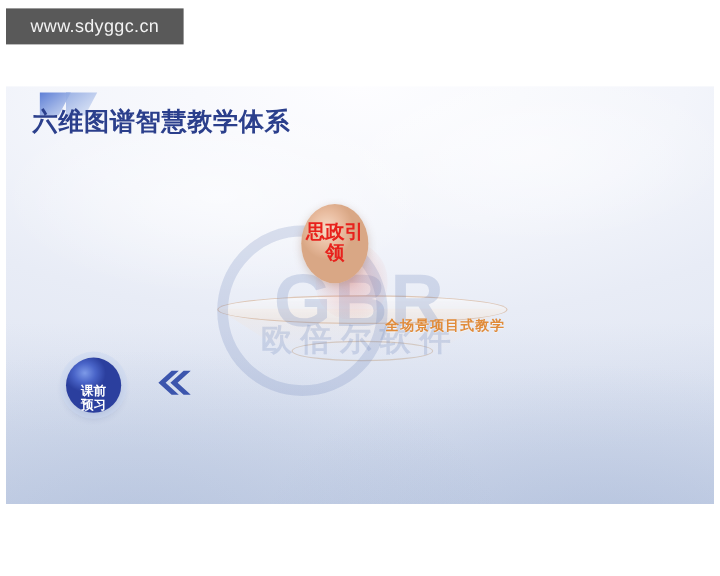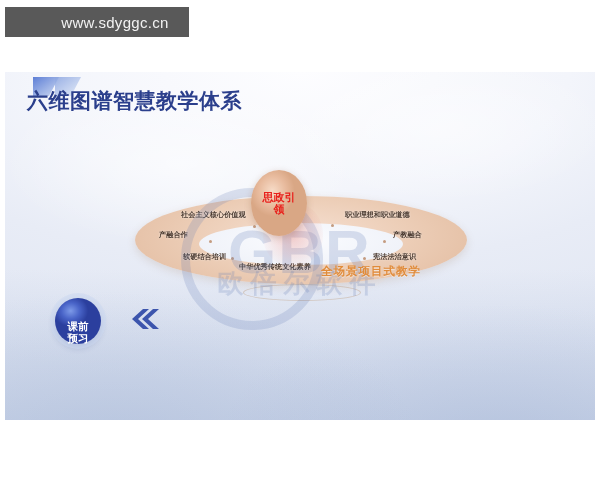--- a/index.html
+++ b/index.html
@@ -9,21 +9,21 @@
     font-family:"Liberation Sans","DejaVu Sans",sans-serif;
     position:relative;
   }
 
   
   .wm{
     position:absolute;background:#595959;color:#f2f2f2;
     display:flex;align-items:center;justify-content:center;
     letter-spacing:.3px;font-size:15px;
   }
-  #wm-top{left:5px;top:7px;width:148px;height:30px;padding-left:36px;}
+  #wm-top{left:5px;top:7px;width:148px;height:30px;}
 
   
   #slide{
     position:absolute;left:5px;top:72px;width:590px;height:348px;
     background:
       radial-gradient(120% 90% at 50% 0%,#fdfdff 0%,#f3f5fb 38%,#e8ecf6 62%,#dfe5f2 100%);
     overflow:hidden;
   }
   
   #slide:before{
@@ -91,21 +91,21 @@
     position:absolute;font-size:7.2px;color:#4a3a30;white-space:nowrap;font-weight:bold;
     text-shadow:0 0 2px rgba(255,255,255,.7);
   }
   #sz-circle{
     position:absolute;left:246px;top:98px;width:56px;height:66px;border-radius:50%;z-index:8;
     background:radial-gradient(40% 38% at 38% 32%,#f7dcc8 0%,#e8bb9e 60%,#d9a785 100%);
     box-shadow:0 2px 7px rgba(150,100,70,.3);
     display:flex;align-items:center;justify-content:center;
   }
   #sz-circle span{
-    font-size:11px;font-weight:bold;color:#e8211c;line-height:1.1;text-align:center;
+    font-size:16px;font-weight:bold;color:#e8211c;line-height:1.1;text-align:center;
     display:block;
   }
 
   
   #funnel{position:absolute;left:176px;top:174px;width:240px;height:54px;z-index:4;}
   #funnel .rim{
     position:absolute;left:0;top:0;width:240px;height:22px;border-radius:50%;
     border:1.3px solid rgba(214,183,160,.75);
     background:linear-gradient(to bottom,rgba(255,255,255,.55),rgba(238,222,208,.25));
   }
@@ -166,39 +166,20 @@
           <stop offset="0" stop-color="#8aa4e0"></stop>
             <stop offset="1" stop-color="#e2eaf8"></stop>
         </linearGradient>
       </defs>
       <path d="M0 2 L26 2 L16 21 L0 21 Z" fill="url(#fg1)"></path>
       <path d="M22 2 L48 2 L38 21 L22 21 Z" fill="url(#fg2)" opacity=".85"></path>
     </svg>
     <div id="title-text">六维图谱智慧教学体系</div>
   </div>
 
-  <div id="top-ellipse">
-    <div class="disc"></div>
-    <div class="hole"></div>
-    <div class="tdot" style="left:118px;top:29px;"></div>
-    <div class="tdot" style="left:196px;top:28px;"></div>
-    <div class="tdot" style="left:74px;top:44px;"></div>
-    <div class="tdot" style="left:248px;top:44px;"></div>
-    <div class="tdot" style="left:96px;top:61px;"></div>
-    <div class="tdot" style="left:228px;top:61px;"></div>
-    <div class="tdot" style="left:162px;top:68px;"></div>
-
-    <div class="tlbl" style="left:46px;top:14px;">社会主义核心价值观</div>
-    <div class="tlbl" style="left:210px;top:14px;">职业理想和职业道德</div>
-    <div class="tlbl" style="left:24px;top:34px;">产融合作</div>
-    <div class="tlbl" style="left:258px;top:34px;">产教融合</div>
-    <div class="tlbl" style="left:48px;top:56px;">软硬结合培训</div>
-    <div class="tlbl" style="left:238px;top:56px;">宪法法治意识</div>
-    <div class="tlbl" style="left:104px;top:66px;">中华优秀传统文化素养</div>
-  </div>
 
   <div id="sz-circle">
     <span>
       <i style="font-style:normal;display:block">思政引</i>
       <i style="font-style:normal;display:block">领</i>
     </span>
   </div>
 
   <div id="funnel">
     <div class="body"></div>

